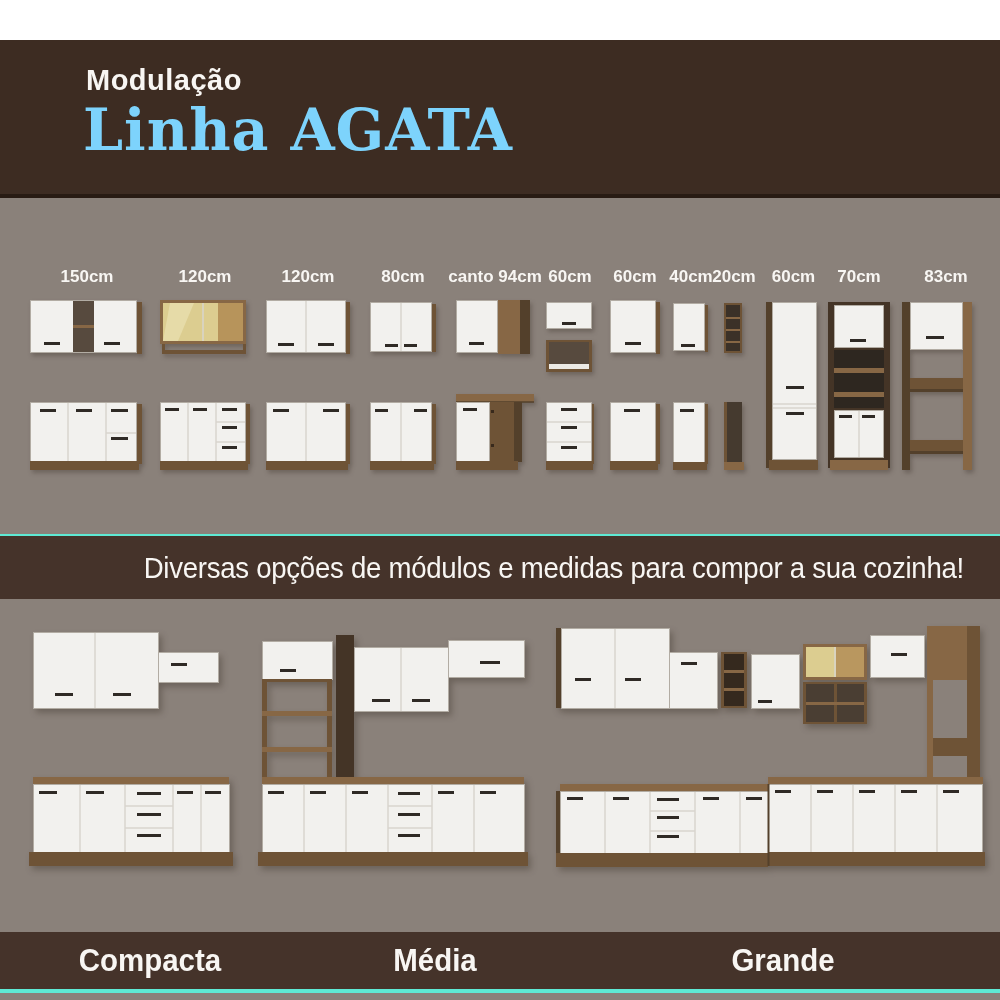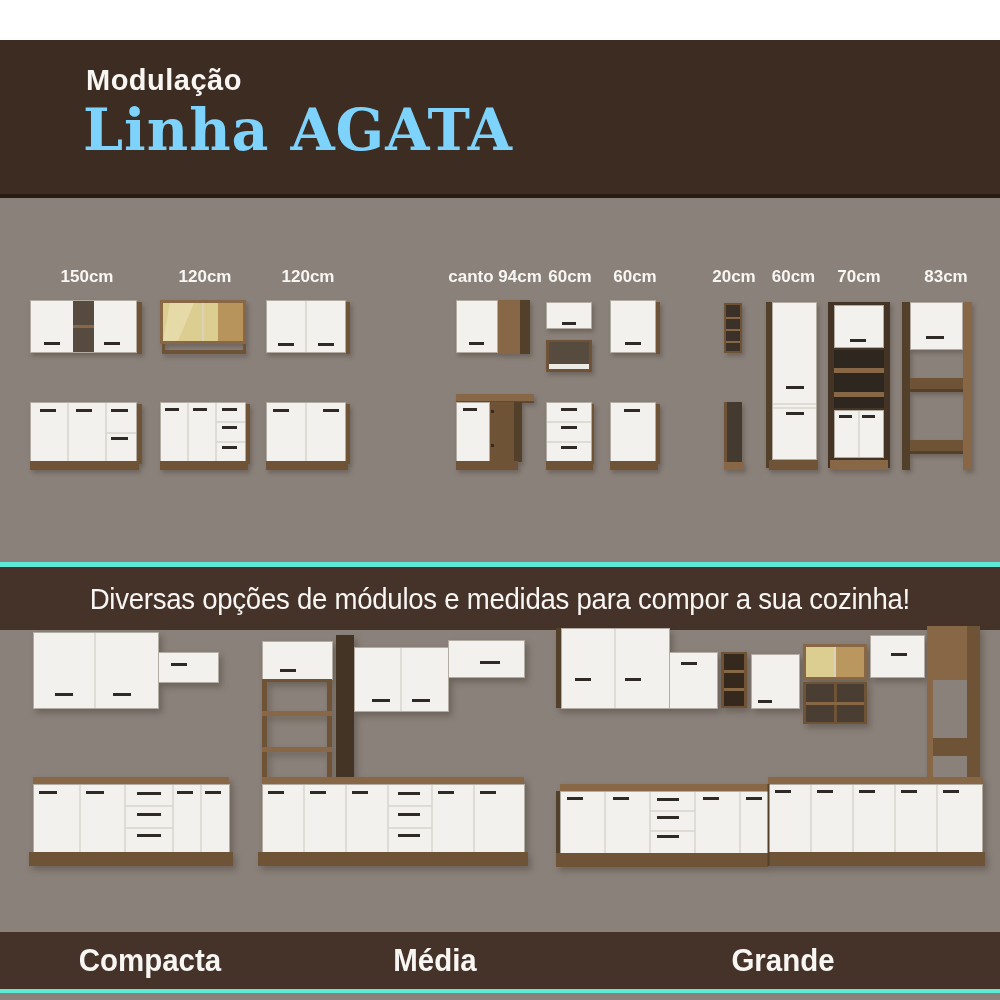--- a/index.html
+++ b/index.html
@@ -38,23 +38,23 @@
   .wd{fill:#876745;}
   .wm{fill:#6e5336;}
   .wk{fill:#53402b;}
   .fr{fill:#443426;}
   .op{fill:#574a3e;}
   .gl{fill:#dccd90;}
   .kick{fill:#6e5336;}
   .bgf{fill:#8a817a;}
   
   .band1{
-    position:absolute;left:0;top:522px;width:1000px;height:63px;
-    background:#45332a;border-top:5px solid #5eead4;
-    display:flex;align-items:center;justify-content:center;
+    position:absolute;left:0;top:494px;width:1000px;height:63px;
+    background:#45332a;border-top:2px solid #5eead4;
+    display:flex;align-items:center;justify-content:flex-end;
   }
   .band1 span{
     color:#f8f6f3;font-size:30px;font-weight:500;letter-spacing:-.3px;
     transform:scaleX(.92);white-space:nowrap;
   }
   .band2{
     position:absolute;left:0;top:892px;width:1000px;height:57px;
     background:#45332a;border-bottom:4px solid #5eead4;
   }
   .klabel{
@@ -133,20 +133,36 @@
       <rect class="h" x="52" y="45" width="16" height="3"></rect>
       <rect class="wm" x="80" y="106" width="4" height="60"></rect>
       <rect class="w" x="0.5" y="104.5" width="79" height="59"></rect>
       <line class="dl" x1="40" y1="105" x2="40" y2="163"></line>
       <rect class="h" x="7" y="111" width="16" height="3"></rect>
       <rect class="h" x="57" y="111" width="16" height="3"></rect>
       <rect class="kick" x="0" y="163" width="82" height="9"></rect>
     </svg>
   </div>
 
+  <div class="module" style="left:370px;width:66px;">
+    <span class="mlabel">80cm</span>
+    <svg viewBox="0 0 66 175" width="66" height="175">
+      <rect class="wm" x="62" y="6" width="4" height="48"></rect>
+      <rect class="w" x="0.5" y="4.5" width="61" height="49"></rect>
+      <line class="dl" x1="31" y1="5" x2="31" y2="53"></line>
+      <rect class="h" x="15" y="46" width="13" height="3"></rect>
+      <rect class="h" x="34" y="46" width="13" height="3"></rect>
+      <rect class="wm" x="62" y="106" width="4" height="60"></rect>
+      <rect class="w" x="0.5" y="104.5" width="61" height="59"></rect>
+      <line class="dl" x1="31" y1="105" x2="31" y2="163"></line>
+      <rect class="h" x="5" y="111" width="13" height="3"></rect>
+      <rect class="h" x="44" y="111" width="13" height="3"></rect>
+      <rect class="kick" x="0" y="163" width="64" height="9"></rect>
+    </svg>
+  </div>
 
   <div class="module" style="left:456px;width:78px;">
     <span class="mlabel">canto 94cm</span>
     <svg viewBox="0 0 78 175" width="78" height="175">
       <rect class="wd" x="42" y="2" width="22" height="54"></rect>
       <rect class="wk" x="64" y="2" width="10" height="54"></rect>
       <rect class="w" x="0.5" y="2.5" width="41" height="52"></rect>
       <rect class="h" x="13" y="44" width="15" height="3"></rect>
       <rect class="wd" x="0" y="96" width="78" height="8"></rect>
       <line x1="0" y1="104" x2="78" y2="104" stroke="#53402b" stroke-width="1.5"></line>
@@ -185,20 +201,32 @@
       <rect class="wm" x="46" y="4" width="4" height="52"></rect>
       <rect class="w" x="0.5" y="2.5" width="45" height="52"></rect>
       <rect class="h" x="15" y="44" width="16" height="3"></rect>
       <rect class="wm" x="46" y="106" width="4" height="60"></rect>
       <rect class="w" x="0.5" y="104.5" width="45" height="59"></rect>
       <rect class="h" x="14" y="111" width="16" height="3"></rect>
       <rect class="kick" x="0" y="163" width="48" height="9"></rect>
     </svg>
   </div>
 
+  <div class="module" style="left:673px;width:36px;">
+    <span class="mlabel">40cm</span>
+    <svg viewBox="0 0 36 175" width="36" height="175">
+      <rect class="wm" x="32" y="7" width="3" height="47"></rect>
+      <rect class="w" x="0.5" y="5.5" width="31" height="47"></rect>
+      <rect class="h" x="8" y="46" width="14" height="3"></rect>
+      <rect class="wm" x="32" y="106" width="3" height="60"></rect>
+      <rect class="w" x="0.5" y="104.5" width="31" height="60"></rect>
+      <rect class="h" x="7" y="111" width="14" height="3"></rect>
+      <rect class="kick" x="0" y="164" width="34" height="8"></rect>
+    </svg>
+  </div>
 
   <div class="module" style="left:724px;width:20px;">
     <span class="mlabel">20cm</span>
     <svg viewBox="0 0 20 175" width="20" height="175">
       <rect class="wm" x="0" y="5" width="18" height="50"></rect>
       <rect fill="#3b3128" x="2" y="7" width="14" height="46"></rect>
       <rect class="wd" x="2" y="19" width="14" height="2"></rect>
       <rect class="wd" x="2" y="31" width="14" height="2"></rect>
       <rect class="wd" x="2" y="43" width="14" height="2"></rect>
       <rect fill="#453a2f" x="0" y="104" width="18" height="60"></rect>

